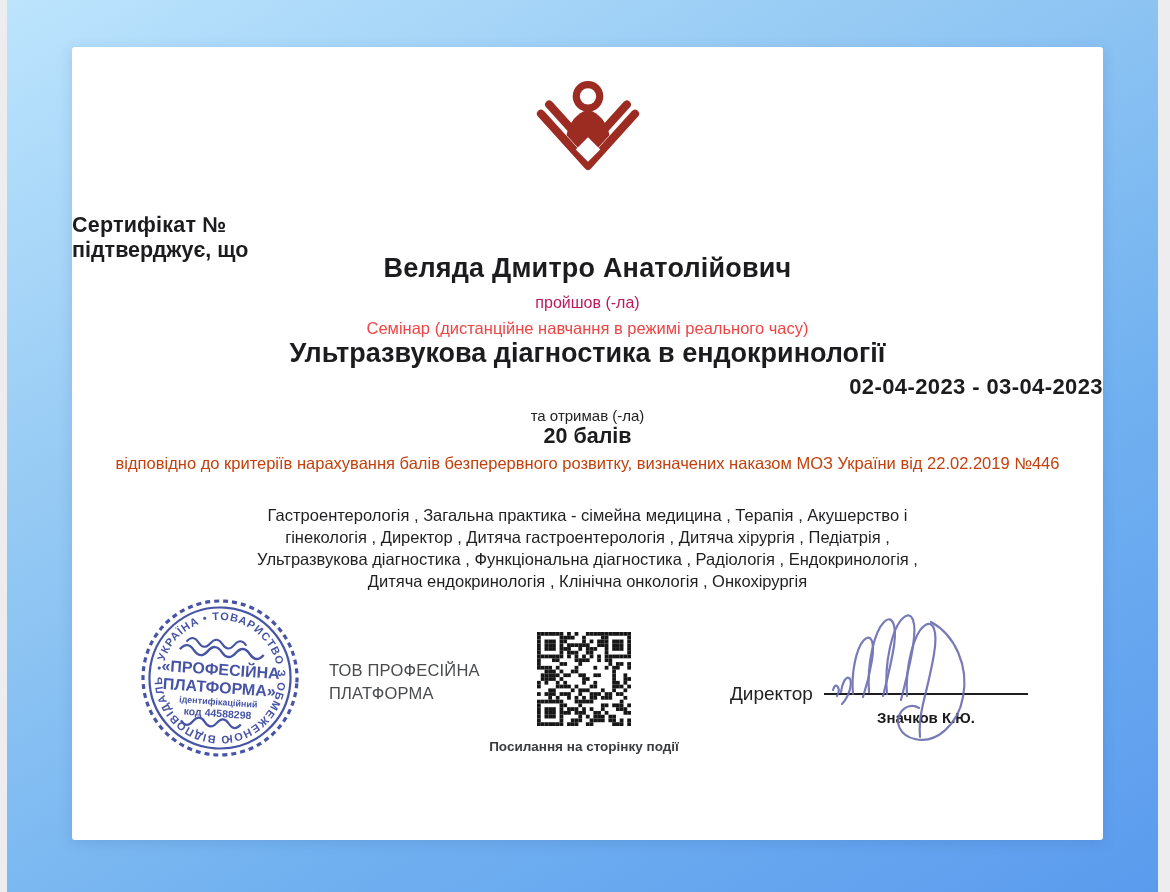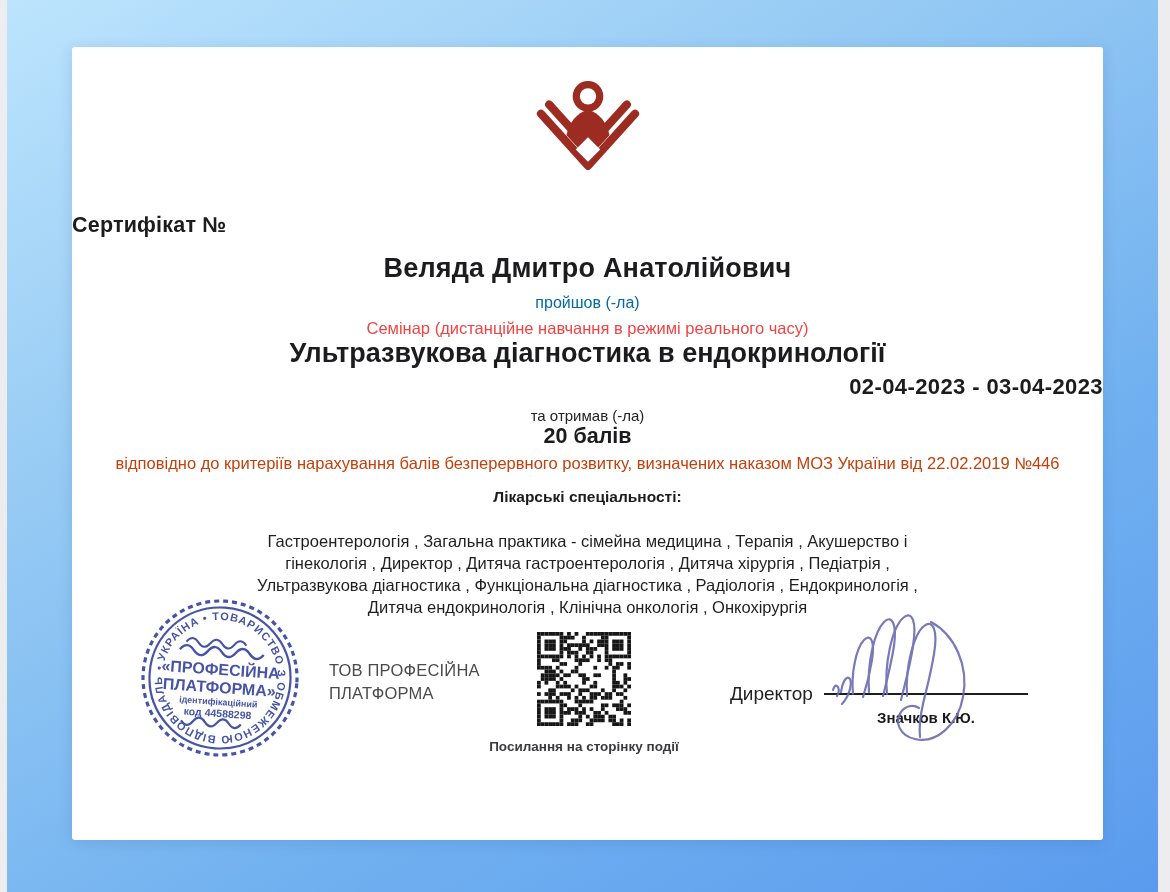--- a/index.html
+++ b/index.html
@@ -24,29 +24,29 @@
   .center-line { left:0; width:100%; text-align:center;flex-direction:column; }
 
   .logo-wrap { left:0; top:33px; width:100%; display:flex; justify-content:center; }
 
   .cert-row { top:166px; display:flex; justify-content:center; align-items:baseline; }
   .cert-label { font-size:21.5px; font-weight:bold; letter-spacing:.2px; }
   .cert-number { font-family:"Liberation Serif","DejaVu Serif",serif; font-size:23.5px; font-weight:bold; margin:0 40px 0 44px; letter-spacing:.3px; }
   .cert-confirm { font-size:21.5px; font-weight:bold; }
 
   .recipient { top:206px; font-size:27px; font-weight:bold; letter-spacing:.2px; }
-  .passed { top:247px; font-size:16px; color:#0369a1; }
+  .passed { top:247px; font-size:16px; color:#be185d; }
   .event-type { top:272px; font-size:16.5px; color:#ef4444; }
   .event-title { top:291px; font-size:27px; font-weight:bold; }
   .event-dates { top:327px; font-size:22px; font-weight:bold; letter-spacing:.4px;text-align:right; }
   .received { top:360px; font-size:15px; color:#222; }
   .points { top:377px; font-size:21.5px; font-weight:bold; }
   .criteria { top:407px; font-size:16.5px; color:#c2410c; }
   .spec-heading { top:441px; font-size:15.5px; font-weight:bold; }
-  .spec-lines { top:457px; font-size:16.5px; line-height:22px; color:#1f1f21;margin-top:26px; }
+  .spec-lines { top:457px; font-size:16.5px; line-height:22px; color:#1f1f21; }
 
   .stamp { left:66px; top:549px; width:164px; height:164px; }
   .company { left:257px; top:612px; width:190px; font-size:16.5px; line-height:1.42; color:#4a4b4d; letter-spacing:.2px; }
   .qr-block { left:412px; top:585px; width:200px; text-align:center; }
   .qr-caption { margin-top:9px; font-size:13.5px; font-weight:bold; color:#3a3b3e; }
   .director-label { left:658px; top:636px; font-size:19px; color:#222; }
   .sig-line { left:752px; top:646px; width:204px; border-top:2px solid #1d1d1f; height:0; }
   .director-name { left:752px; top:662px; width:204px; text-align:center; font-size:15px; font-weight:bold; color:#1b1b1d; z-index:2; }
   .signature { left:755px; top:545px; width:200px; height:165px; z-index:3; pointer-events:none; }
 </style>
@@ -64,31 +64,31 @@
         <path d="M14,33 L60,84 M106,33 L60,84" stroke-width="8"></path>
         <circle cx="60" cy="16" r="11.5" stroke-width="7"></circle>
       </g>
       <path d="M60,29 C71,32 79,42 81,54 L60,77 L39,54 C41,42 49,32 60,29 Z" fill="#9c2b21"></path>
       <path d="M60,56 L72,68 L60,80 L48,68 Z" fill="#ffffff"></path>
     </svg>
   </div>
 
   <div class="abs center-line cert-row">
     <span class="cert-label">Сертифікат №</span>
+    <span class="cert-confirm">підтверджує, що</span>
   </div>
 
   <div class="abs center-line recipient">Веляда Дмитро Анатолійович</div>
   <div class="abs center-line passed">пройшов (-ла)</div>
   <div class="abs center-line event-type">Семінар (дистанційне навчання в режимі реального часу)</div>
   <div class="abs center-line event-title">Ультразвукова діагностика в ендокринології</div>
   <div class="abs center-line event-dates">02-04-2023 - 03-04-2023</div>
   <div class="abs center-line received">та отримав (-ла)</div>
   <div class="abs center-line points">20 балів</div>
   <div class="abs center-line criteria">відповідно до критеріїв нарахування балів безперервного розвитку, визначених наказом МОЗ України від 22.02.2019 №446</div>
-  <div class="abs center-line spec-heading">Лікарські спеціальності:</div>
 
   <div class="abs center-line spec-lines">
     <div>Гастроентерологія , Загальна практика - сімейна медицина , Терапія , Акушерство і</div>
     <div>гінекологія , Директор , Дитяча гастроентерологія , Дитяча хірургія , Педіатрія ,</div>
     <div>Ультразвукова діагностика , Функціональна діагностика , Радіологія , Ендокринологія ,</div>
     <div>Дитяча ендокринологія , Клінічна онкологія , Онкохірургія</div>
   </div>
 
   <div class="abs stamp">
     <svg width="164" height="164" viewBox="0 0 164 164">

